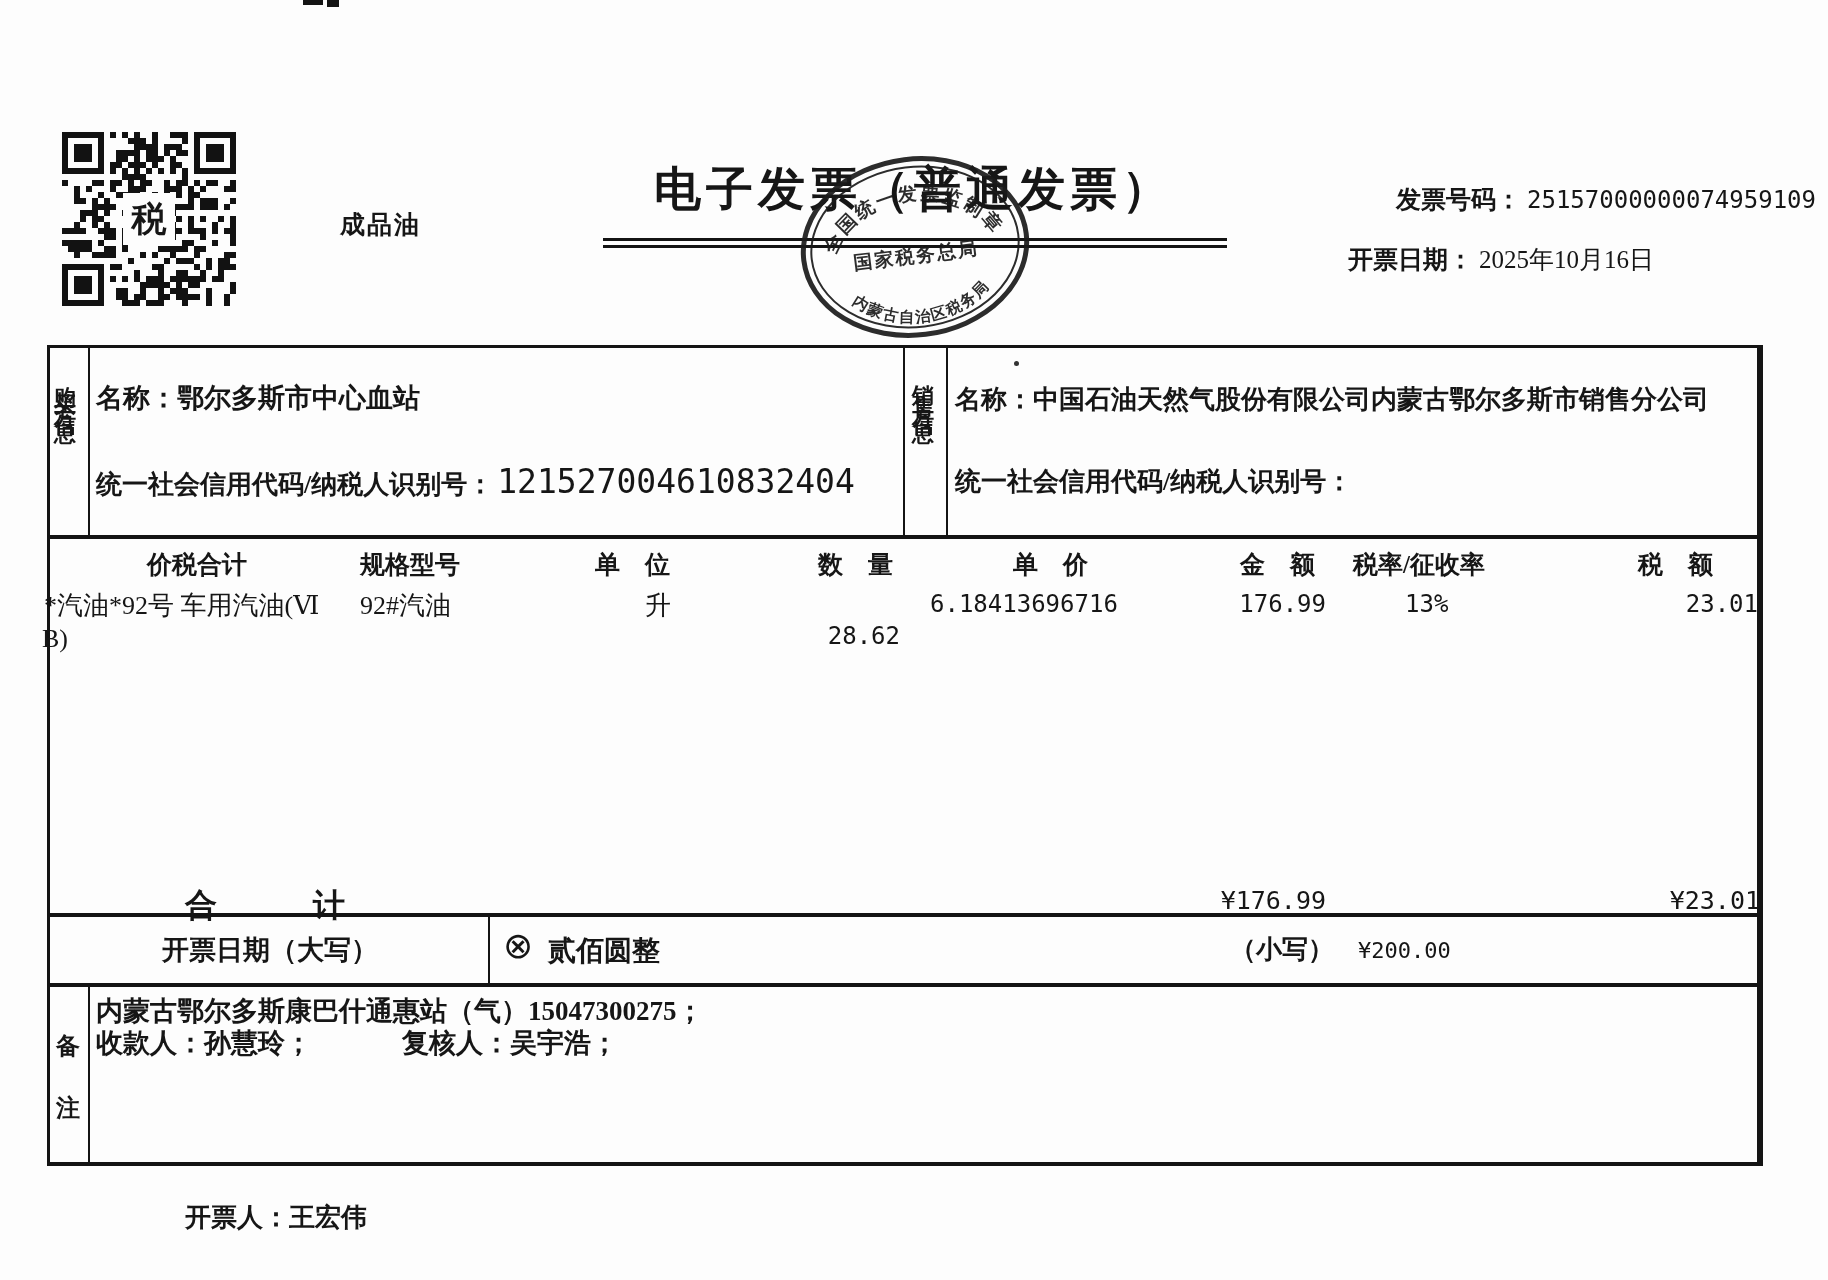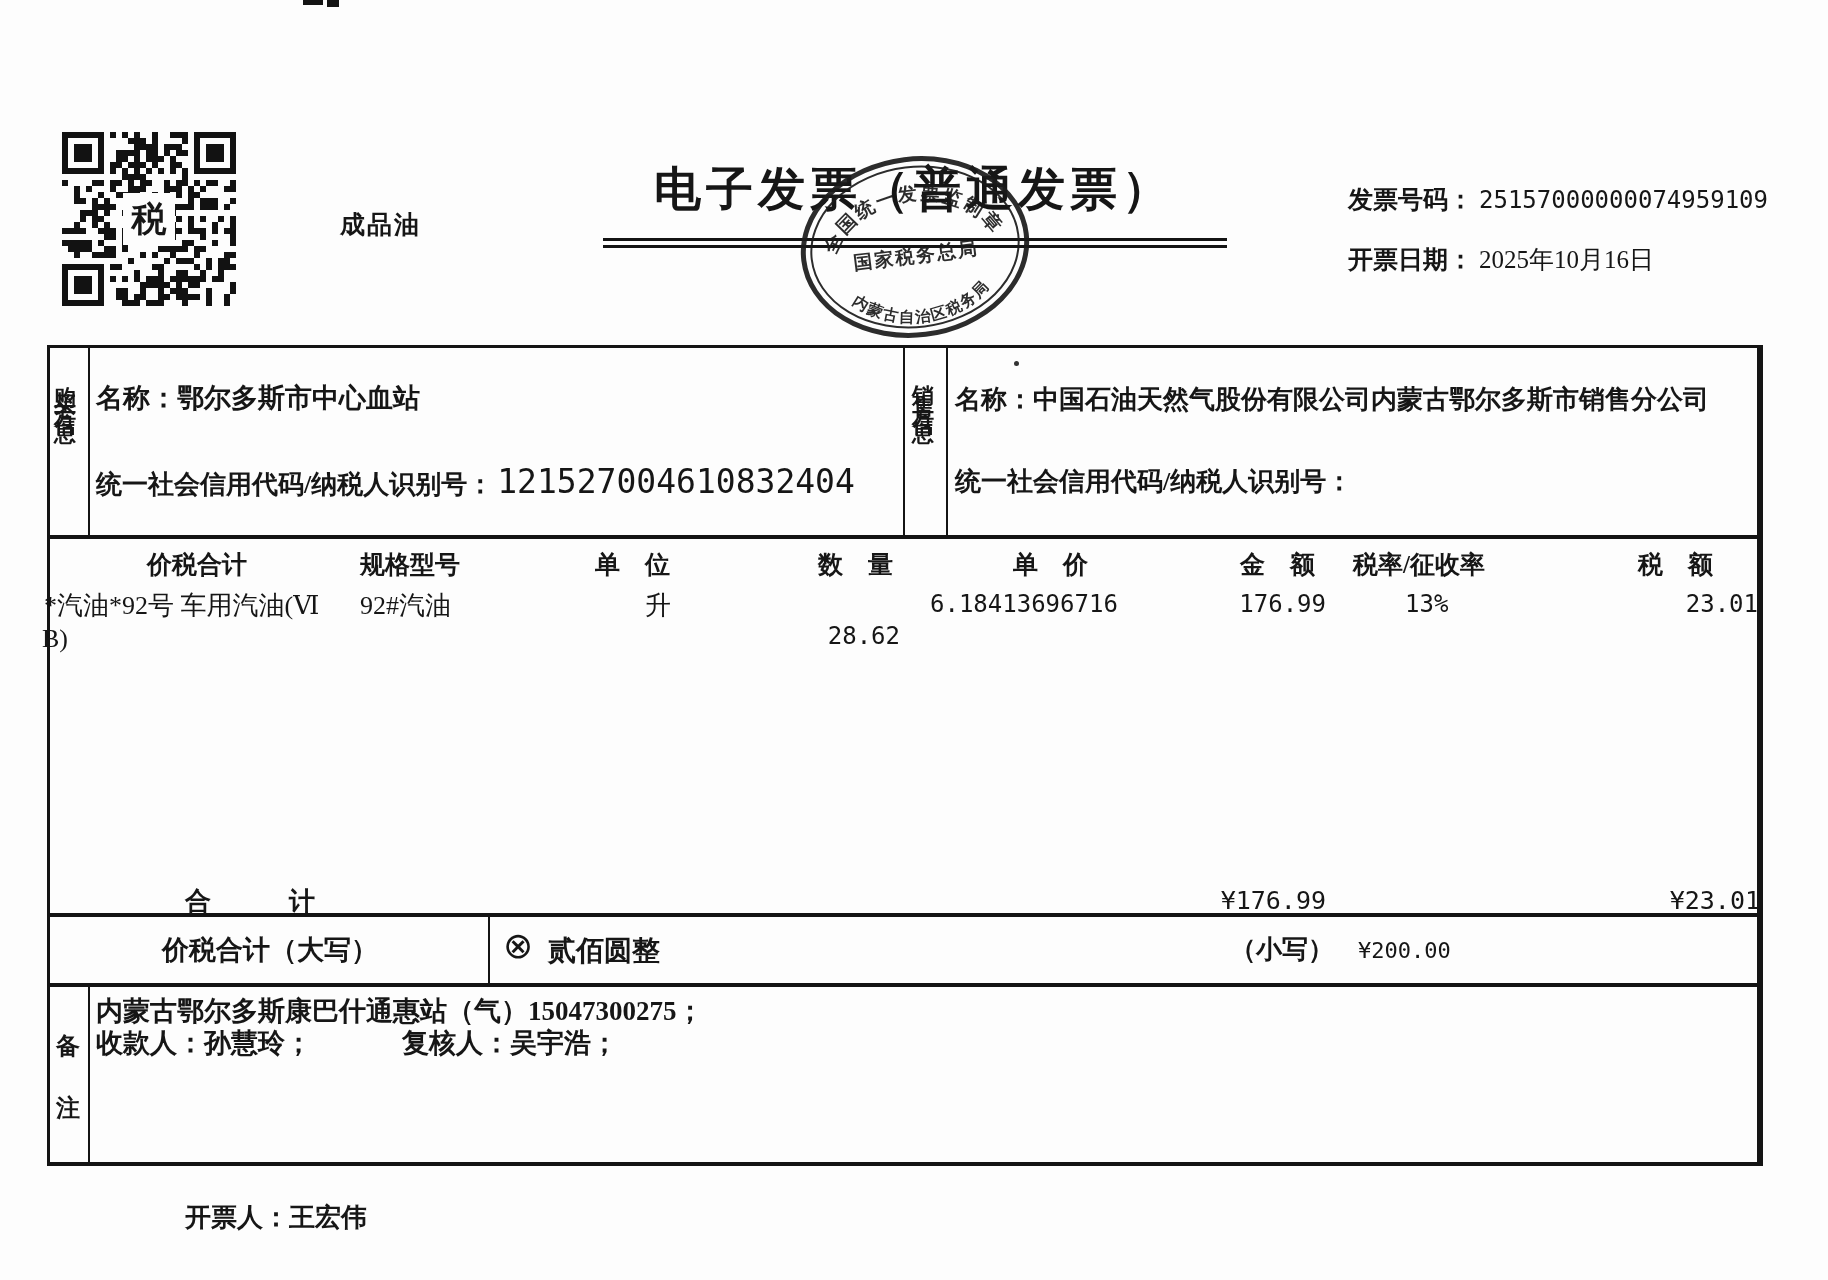--- a/index.html
+++ b/index.html
@@ -360,21 +360,21 @@
         <textPath href="#arcTop" startOffset="50%" text-anchor="middle">全国统一发票监制章</textPath>
       </text>
       <text x="120" y="112" text-anchor="middle" font-size="19" font-weight="700" letter-spacing="2" font-family="Liberation Serif,serif">国家税务总局</text>
       <text font-size="15.5" font-weight="600" letter-spacing="1.5" font-family="Liberation Serif,serif">
         <textPath href="#arcBottom" startOffset="50%" text-anchor="middle">内蒙古自治区税务局</textPath>
       </text>
     </g>
   </svg>
 
   <div class="abs row" style="left:1348px;top:183px;">
-    <span class="cjk" style="font-size:25px;font-weight:600;">发票号码：</span>
+    <span class="cjk" style="font-size:25px;font-weight:600;margin-left:48px;">发票号码：</span>
     <span class="num" style="font-size:24px;margin-left:6px;">25157000000074959109</span>
   </div>
   <div class="abs row" style="left:1348px;top:243px;">
     <span class="cjk" style="font-size:25px;font-weight:600;">开票日期：</span>
     <span class="cjk" style="font-size:25px;font-weight:500;margin-left:6px;">2025年10月16日</span>
   </div>
 
   <div class="line" style="left:47px;top:345px;width:1716px;height:3px;"></div>
   <div class="line" style="left:47px;top:1162px;width:1716px;height:4px;"></div>
   <div class="line" style="left:47px;top:345px;width:3px;height:821px;"></div>
@@ -421,25 +421,25 @@
     <div class="abs cell cjk" style="left:42px;top:624px;z-index:2;">B)</div>
     <div class="abs cell cjk" style="left:360px;top:588px;">92#汽油</div>
     <div class="abs cell cjk" style="left:645px;top:588px;">升</div>
     <div class="abs num ra" style="left:790px;top:622px;width:110px;font-size:24px;">28.62</div>
     <div class="abs num ra" style="left:930px;top:590px;width:182px;font-size:24px;">6.18413696716</div>
     <div class="abs num ra" style="left:1200px;top:590px;width:126px;font-size:24px;">176.99</div>
     <div class="abs num" style="left:1405px;top:590px;font-size:24px;">13%</div>
     <div class="abs num ra" style="left:1658px;top:590px;width:100px;font-size:24px;">23.01</div>
   </div>
 
-  <div class="abs cjk" style="left:185px;top:884px;font-size:26px;font-weight:600;">合　　　计</div>
+  <div class="abs cjk" style="left:185px;top:884px;font-size:32px;font-weight:600;">合　　　计</div>
   <div class="abs num ra" style="left:1180px;top:886px;width:146px;font-size:25px;">¥176.99</div>
   <div class="abs num ra" style="left:1638px;top:886px;width:122px;font-size:25px;">¥23.01</div>
 
-  <div class="abs cjk" style="left:100px;top:932px;width:340px;text-align:center;font-size:27px;font-weight:600;">价税合计（大写）</div>
+  <div class="abs cjk" style="left:100px;top:932px;width:340px;text-align:center;font-size:27px;font-weight:600;">开票日期（大写）</div>
   <div class="abs" style="left:503px;top:925px;font-size:36px;font-weight:400;font-family:'DejaVu Sans',sans-serif;">⊗</div>
   <div class="abs cjk" style="left:548px;top:932px;font-size:28px;font-weight:600;">贰佰圆整</div>
   <div class="abs row" style="left:1230px;top:932px;">
     <span class="cjk" style="font-size:26px;font-weight:700;">（小写）</span>
     <span class="num" style="font-size:22px;margin-left:24px;">¥200.00</span>
   </div>
 
   <div class="abs cjk" style="left:56px;top:1030px;font-size:24px;font-weight:600;">备</div>
   <div class="abs cjk" style="left:56px;top:1092px;font-size:24px;font-weight:600;">注</div>
   <div class="abs cjk" style="left:96px;top:993px;font-size:27px;font-weight:600;white-space:nowrap;">内蒙古鄂尔多斯康巴什通惠站（气）15047300275；</div>

